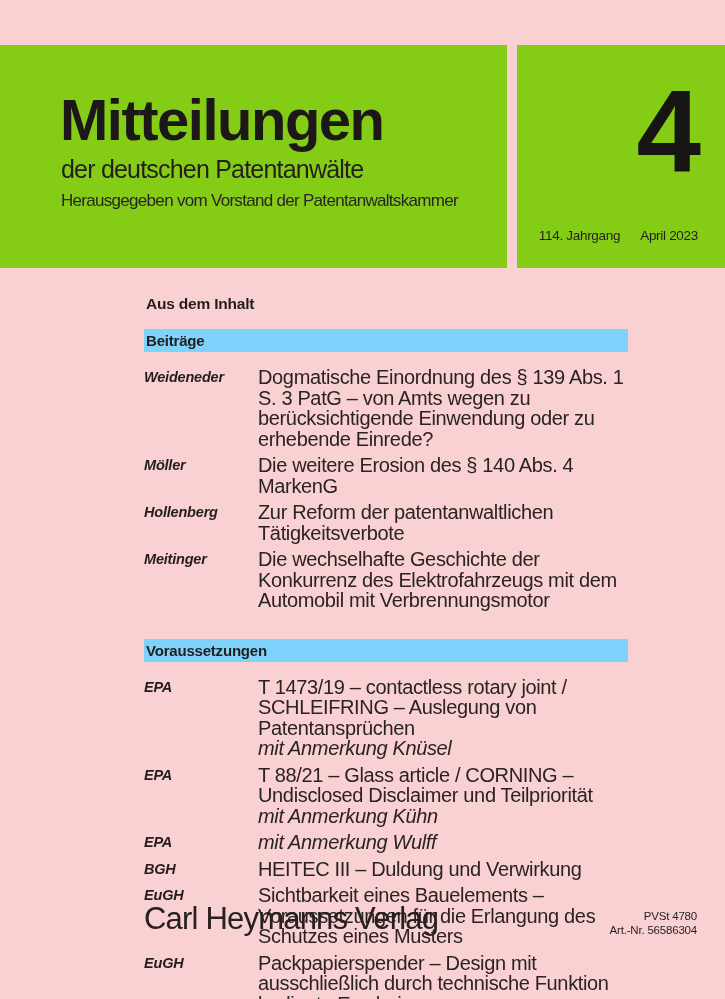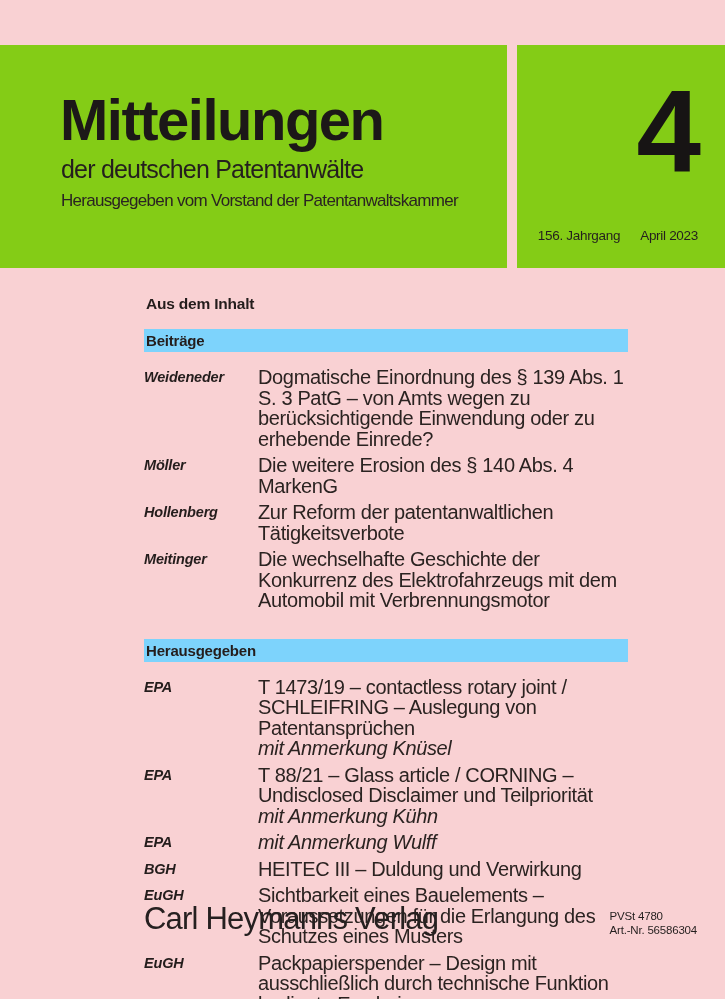--- a/index.html
+++ b/index.html
@@ -114,40 +114,40 @@
     letter-spacing: -0.8px;
     color: #262020;
     white-space: nowrap;
   }
   .imprint {
     position: absolute;
     right: 28px; top: 910px;
     font-size: 11.5px;
     line-height: 13.5px;
     letter-spacing: -0.2px;
-    text-align: left;
+    text-align: right;
     color: #241f1e;
     white-space: nowrap;
   }
 </style>
 </head>
 <body>
 
 <div class="panel panel-left">
   <div class="masthead-inner">
     <h1 class="journal-title">Mitteilungen</h1>
     <div class="journal-subtitle">der deutschen Patentanwälte</div>
     <div class="journal-tagline">Herausgegeben vom Vorstand der Patentanwaltskammer</div>
   </div>
 </div>
 
 <div class="panel panel-right">
   <div class="issue-number">4</div>
   <div class="issue-meta">
-    <span class="volume">156. Jahrgang</span><span class="date">April 2023</span>
+    <span class="volume">114. Jahrgang</span><span class="date">April 2023</span>
   </div>
 </div>
 
 <div class="toc">
 
   <h2 class="toc-heading">Aus dem Inhalt</h2>
 
   <div class="section-band">Beiträge</div>
   <div class="entries">
     <div class="entry-label">Weideneder</div>
@@ -158,21 +158,21 @@
 
     <div class="entry-label">Hollenberg</div>
     <div class="entry-text">Zur Reform der patentanwaltlichen Tätigkeitsverbote</div>
 
     <div class="entry-label">Meitinger</div>
     <div class="entry-text">Die wechselhafte Geschichte der Konkurrenz des Elektrofahrzeugs mit dem Automobil mit Verbrennungsmotor</div>
   </div>
 
   <div class="gap-after-section"></div>
 
-  <div class="section-band">Herausgegeben</div>
+  <div class="section-band">Voraussetzungen</div>
   <div class="entries">
     <div class="entry-label">EPA</div>
     <div class="entry-text">
       <div>T 1473/19 – contactless rotary joint / SCHLEIFRING – Auslegung von Patentansprüchen</div>
       <div class="entry-note">mit Anmerkung Knüsel</div>
     </div>
 
     <div class="entry-label">EPA</div>
     <div class="entry-text">
       <div>T 88/21 – Glass article / CORNING – Undisclosed Disclaimer und Teilpriorität</div>

